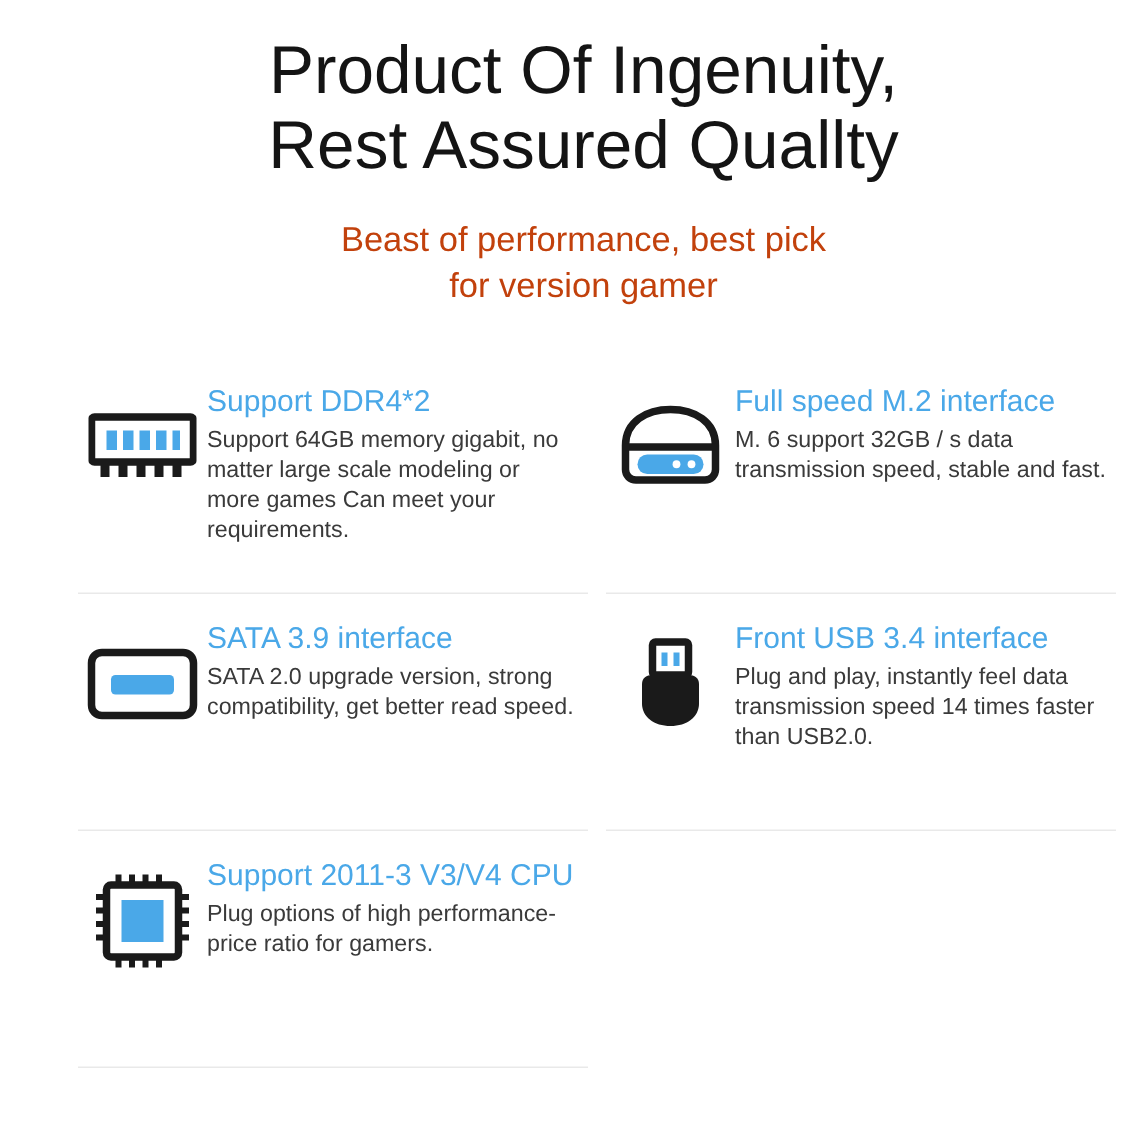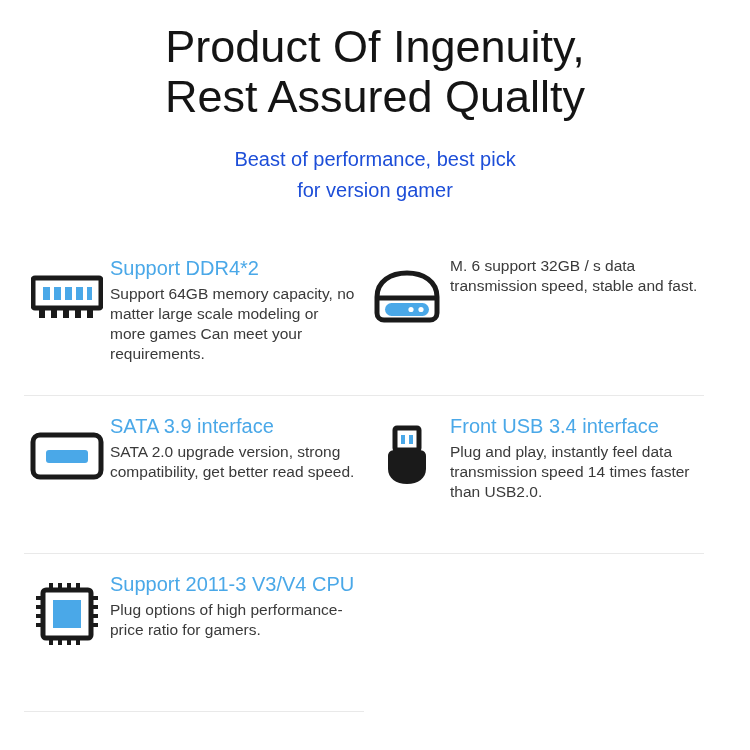--- a/index.html
+++ b/index.html
@@ -12,54 +12,56 @@
     background: #ffffff;
     font-family: "Liberation Sans", sans-serif;
     color: #1a1a1a;
     overflow: hidden;
   }
   .page {
     width: 750px;
     height: 750px;
     position: relative;
     box-sizing: border-box;
+    padding-left: 28px;
   }
 
   
   .header {
     padding-top: 22px;
     text-align: center;
   }
   .title {
     font-size: 45px;
     line-height: 50px;
     font-weight: 400;
     color: #141414;
     letter-spacing: 0px;
   }
   .title-line {
     display: block;
   }
   .subtitle {
     margin-top: 22px;
-    font-size: 20px;
+    font-size: 23px;
     line-height: 31px;
-    color: #1d4ed8;
+    color: #c2410c;
     font-weight: 400;
   }
   .subtitle-line {
     display: block;
   }
 
   
   .grid {
     margin-top: 32px;
     display: grid;
     grid-template-columns: 340px 340px;
     grid-auto-rows: 158px;
+    column-gap: 12px;
     padding: 0 24px;
     box-sizing: border-box;
   }
   .cell {
     display: flex;
     align-items: flex-start;
     padding-top: 14px;
     border-bottom: 1px solid #e9e9e9;
     box-sizing: border-box;
   }
@@ -124,35 +126,36 @@
           <rect x="56" y="13" width="5" height="13" fill="#4aa8e8"></rect>
           <rect x="8" y="36" width="6" height="8" fill="#1a1a1a"></rect>
           <rect x="20" y="36" width="6" height="8" fill="#1a1a1a"></rect>
           <rect x="32" y="36" width="6" height="8" fill="#1a1a1a"></rect>
           <rect x="44" y="36" width="6" height="8" fill="#1a1a1a"></rect>
           <rect x="56" y="36" width="6" height="8" fill="#1a1a1a"></rect>
         </svg>
       </div>
       <div class="text-wrap">
         <div class="feat-title">Support DDR4*2</div>
-        <div class="feat-desc">Support 64GB memory capacity, no matter large scale modeling or more games Can meet your requirements.</div>
+        <div class="feat-desc">Support 64GB memory gigabit, no matter large scale modeling or more games Can meet your requirements.</div>
       </div>
     </div>
 
     <div class="cell">
       <div class="icon-wrap">
         <svg width="72" height="62" viewBox="0 0 72 62">
           <path d="M6 30 C6 14, 20 6, 36 6 C52 6, 66 14, 66 30 L66 46 C66 50, 63 53, 59 53 L13 53 C9 53, 6 50, 6 46 Z" fill="none" stroke="#1a1a1a" stroke-width="5"></path>
           <line x1="6" y1="31" x2="66" y2="31" stroke="#1a1a1a" stroke-width="5"></line>
           <rect x="14" y="36" width="44" height="13" rx="6.5" fill="#4aa8e8"></rect>
           <circle cx="40" cy="42.5" r="2.6" fill="#ffffff"></circle>
           <circle cx="50" cy="42.5" r="2.6" fill="#ffffff"></circle>
         </svg>
       </div>
       <div class="text-wrap">
+        <div class="feat-title">Full speed M.2 interface</div>
         <div class="feat-desc">M. 6 support 32GB / s data transmission speed, stable and fast.</div>
       </div>
     </div>
 
     <div class="cell">
       <div class="icon-wrap">
         <svg width="76" height="48" viewBox="0 0 76 48">
           <path d="M4 10 C4 6, 7 3, 11 3 L65 3 C69 3, 72 6, 72 10 L72 38 C72 42, 69 45, 65 45 L11 45 C7 45, 4 42, 4 38 Z" fill="none" stroke="#1a1a1a" stroke-width="5"></path>
           <rect x="17" y="18" width="42" height="13" rx="3" fill="#4aa8e8"></rect>
         </svg>

